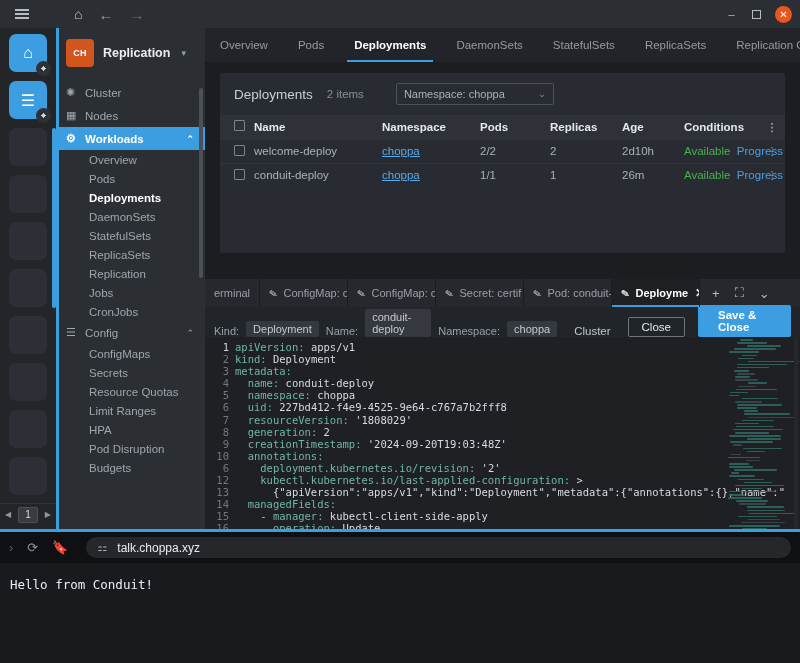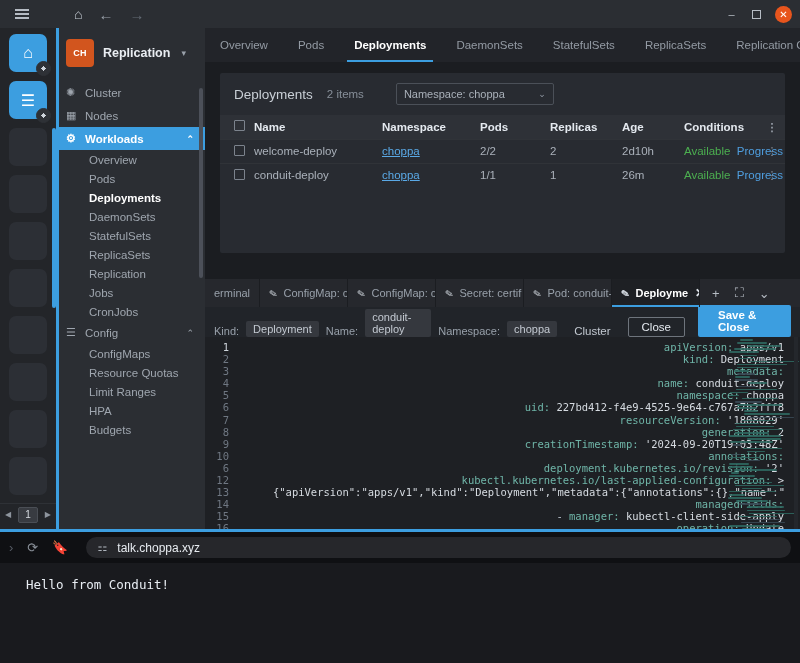--- a/index.html
+++ b/index.html
@@ -119,40 +119,40 @@
   .ed-pill { background: #35383e; color: #c3c9d1; font-size: 11px; border-radius: 2px; padding: 2px 7px; }
   .btn-cancel { margin-left: auto; color: #c3c9d1; font-size: 11.5px; padding: 0 10px; }
   .btn-save { border: 1px solid #6e747c; border-radius: 2px; color: #e5eaf0; font-size: 11.5px; padding: 3px 13px; }
   .btn-saveclose { background: #3c9ee0; color: #fff; font-size: 11.5px; padding: 4px 20px; border-radius: 2px; font-weight: bold; margin-left: 6px;}
 
   .code-area { flex: 1; position: relative; background: #1e2024; overflow: hidden; display: flex; }
   .gutter { width: 30px; text-align: right; padding: 4px 6px 0 0; flex: none; }
   .gutter div { color: #6f7782; font-size: 10.5px; font-family: "DejaVu Sans Mono", monospace; height: 12.1px; line-height: 12.1px;}
   .gutter div.cur { color: #cfd5dc; }
   .code { flex: 1; padding: 4px 16px 0 0; font-family: "DejaVu Sans Mono", monospace; font-size: 10.5px;
-    white-space: pre; overflow: hidden; position: relative; text-align: right;}
+    white-space: pre; overflow: hidden; position: relative;}
   .code .ln { height: 12.1px; line-height: 12.1px; color: #cdd3da; }
   .k { color: #6fb5a8; }
   .v { color: #d6dbe1; }
   .s { color: #b9c3cd; }
   .p { color: #6fb5a8; }
   .minimap { position: absolute; right: 8px; top: 0; width: 78px; height: 100%; opacity: .85; }
   .mm-line { position: absolute; background: #2f6b63; height: 1.6px; border-radius: 1px; }
   .mm-line.b { background: #3b4b57; }
   .ed-scroll { position:absolute; right:2px; top:0; width:4px; height:100%; background:#24272c;}
 
   
   .browser { height: 134px; background: #15161a; border-top: 3px solid #3c9ee0; }
   .br-bar { height: 31px; background: #0f1013; display: flex; align-items: center; padding: 0 9px; gap: 14px; }
   .br-ic { color: #8a9099; font-size: 13px; }
   .br-ic.dim { color: #565c65; }
   .br-url { flex: 1; height: 21px; background: #26272b; border-radius: 11px; display: flex; align-items: center; gap: 10px; padding: 0 11px; margin-left: 4px;}
   .br-url .ctl { color: #aeb4bc; font-size: 11px; }
   .br-url .txt { color: #e7ebf0; font-size: 12px; }
-  .br-page { height: 100px; background: #191a1e; padding: 14px 26px; }
+  .br-page { height: 100px; background: #191a1e; padding: 14px 10px; }
   .br-page .hello { color: #e8edf3; font-size: 12.5px; font-family: "DejaVu Sans Mono", monospace; }
 </style>
 </head>
 <body>
 
 <div class="app">
 
   <div class="titlebar">
     <div class="tb-hamburger">
         <span></span>
@@ -246,27 +246,33 @@
           </li>
           <li>
             <span class="ni">☰</span>
             <span>Config</span>
             <span class="chev">⌃</span>
           </li>
           <li class="sub two">
             <span>ConfigMaps</span>
           </li>
           <li class="sub two">
+            <span>Secrets</span>
+          </li>
+          <li class="sub two">
             <span>Resource Quotas</span>
           </li>
           <li class="sub two">
             <span>Limit Ranges</span>
           </li>
           <li class="sub two">
             <span>HPA</span>
+          </li>
+          <li class="sub two">
+            <span>Pod Disruption</span>
           </li>
           <li class="sub two">
             <span>Budgets</span>
           </li>
         </ul>
       <div class="side-scroll"></div>
     </div>
 
     <div class="content">
 

